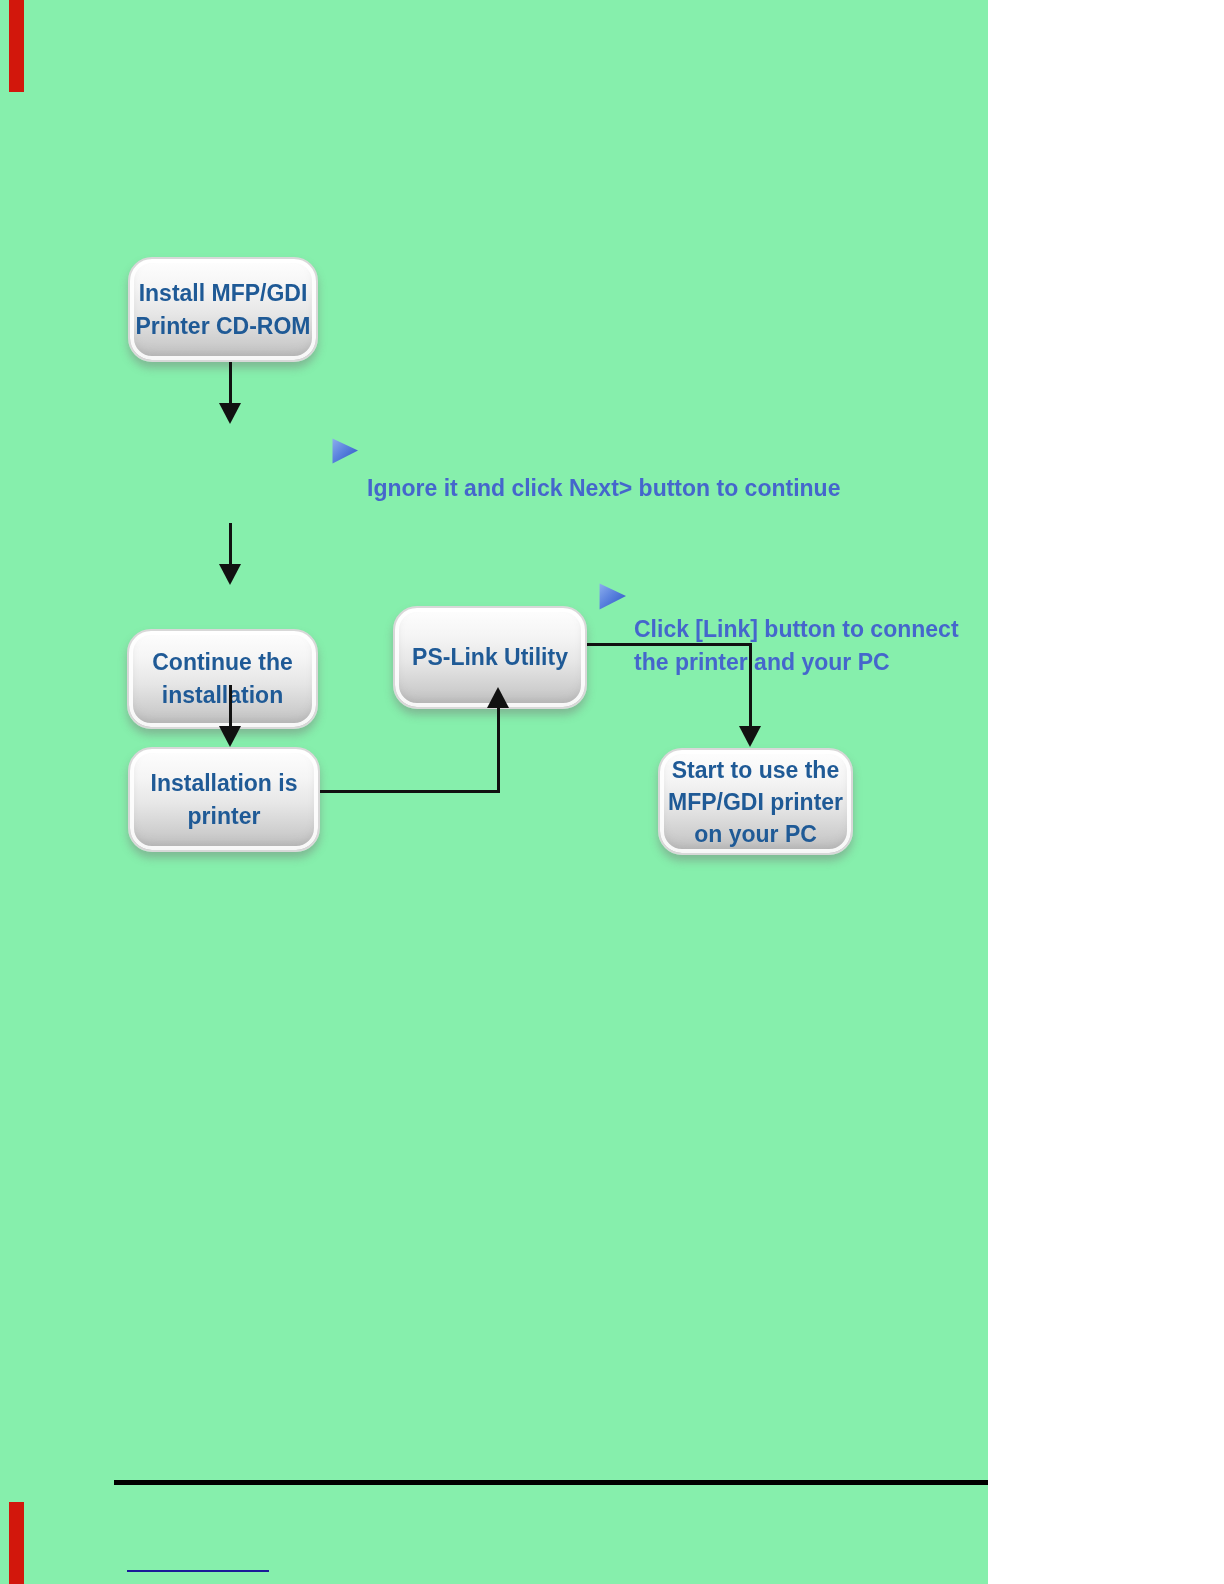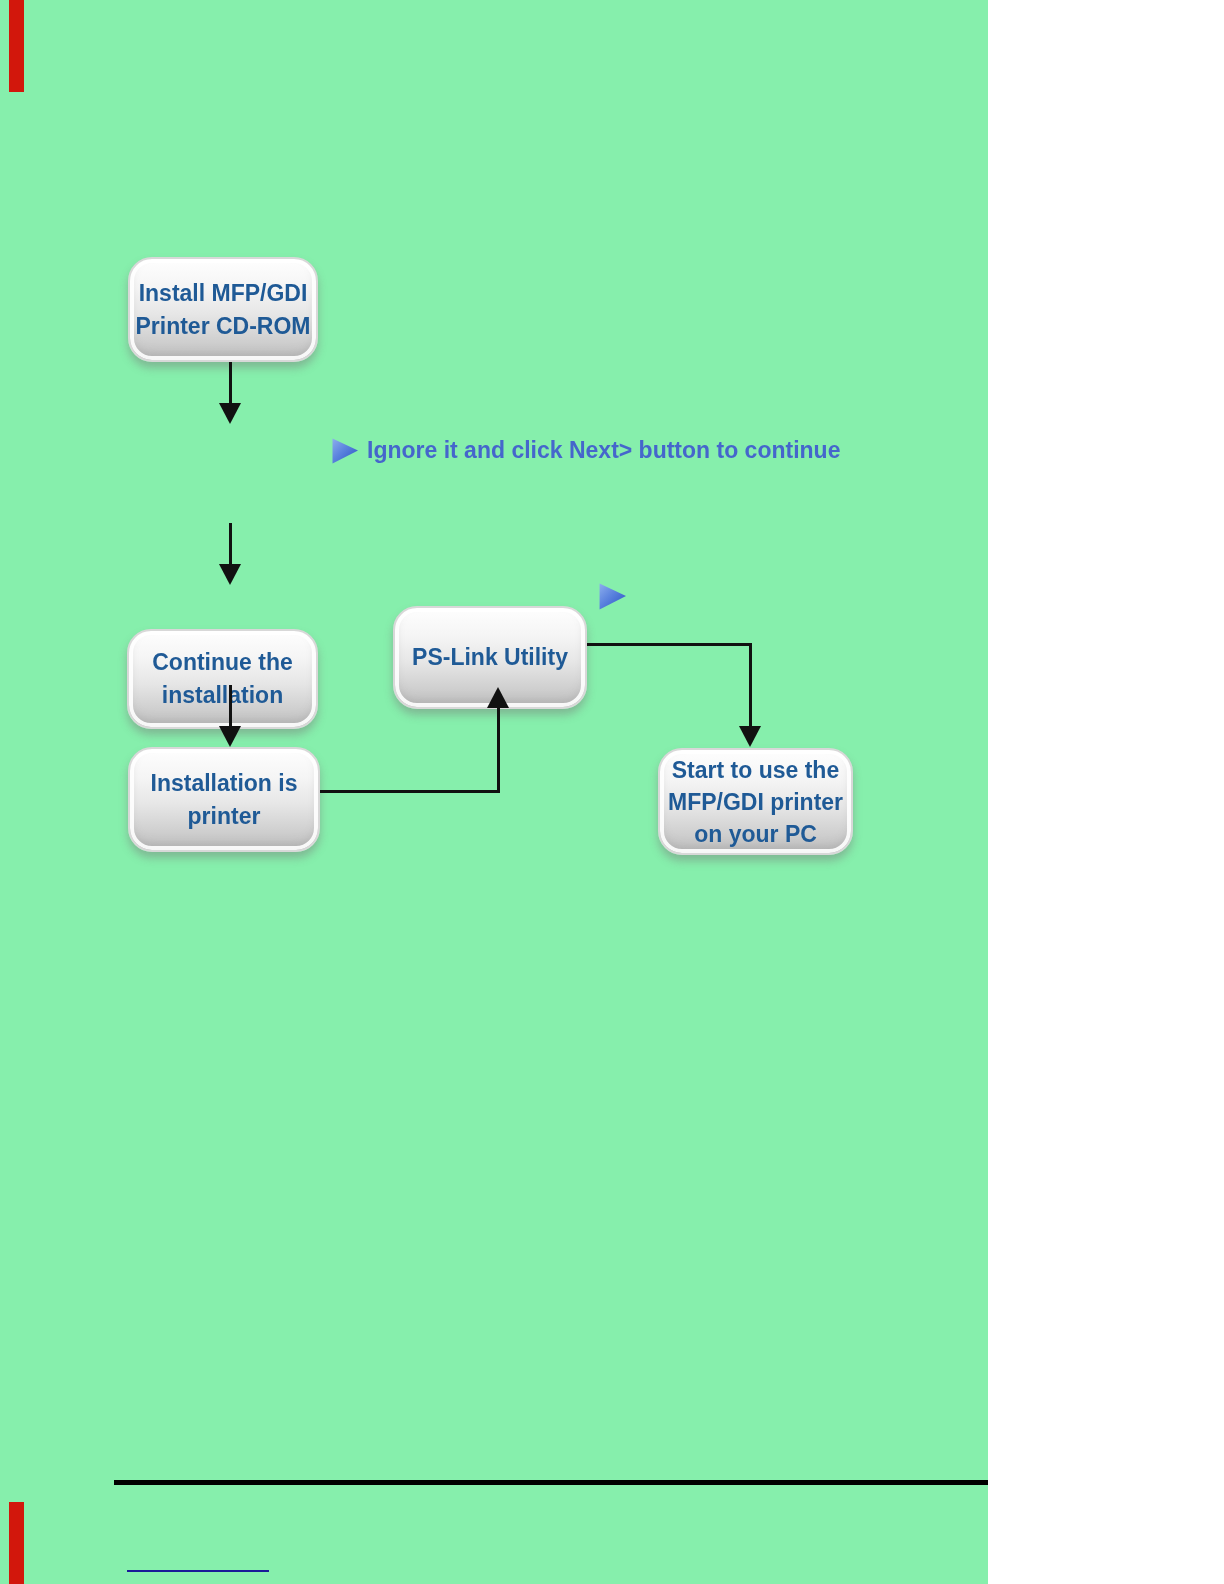--- a/index.html
+++ b/index.html
@@ -66,20 +66,21 @@
     background: linear-gradient(135deg, #8fb0ee 0%, #5b83de 45%, #2750c2 100%);
     clip-path: polygon(2% 2%, 100% 48%, 2% 98%);
   }
   .note {
     position: absolute;
     color: #4566cc;
     font-weight: bold;
     font-size: 23px;
     line-height: 33px;
     white-space: pre-line;
+    margin-top: 38px;
   }
 
   
   .divider {
     position: absolute;
     left: 114px; top: 1480px;
     width: 998px; height: 5px;
     background: #000000;
   }
   .link-underline {
@@ -135,18 +136,20 @@
   <div class="head-up" style="left:487px; top:687px;"></div>
 
   <div class="line-h" style="left:587px; top:643px; width:165px;"></div>
   <div class="line-v" style="left:749px; top:643px; height:86px;"></div>
   <div class="head-down" style="left:739px; top:726px;"></div>
 
   <div class="pointer" style="left:332px; top:438px; width:26px; height:26px;"></div>
   <div class="note" style="left:367px; top:434px;">Ignore it and click Next&gt; button to continue</div>
 
   <div class="pointer" style="left:599px; top:583px; width:27px; height:27px;"></div>
+  <div class="note" style="left:634px; top:575px;">Click [Link] button to connect
+the printer and your PC</div>
 
   <div class="divider"></div>
 
   <div class="link-underline"></div>
 
 </div>
 
 </body></html>

